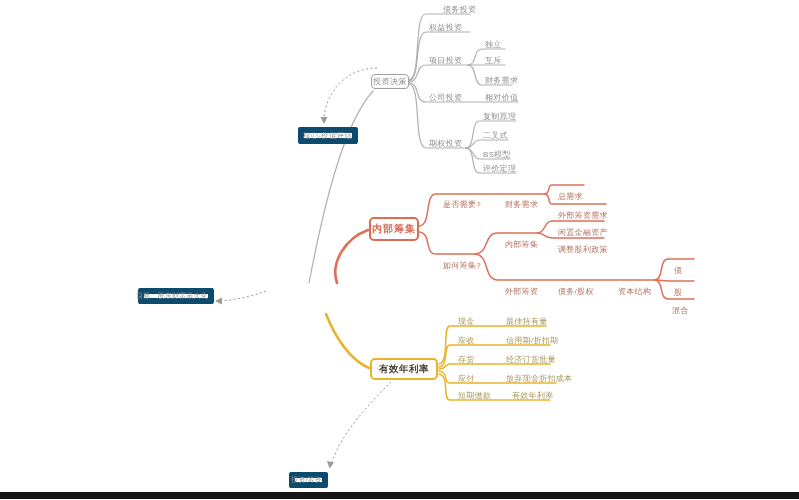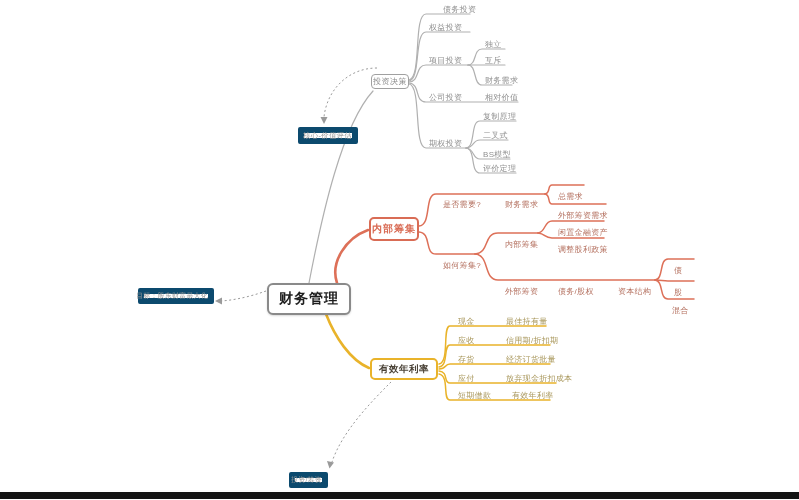--- a/index.html
+++ b/index.html
@@ -76,23 +76,20 @@
       <path d="M 266,291 C 252,296 236,300 221,301"></path>
       <path d="M 391,382 C 370,403 342,432 332,462"></path>
     </g>
     <g fill="#9a9a9a" stroke="none">
       <polygon points="320.5,117 327.5,117 324,124"></polygon>
       <polygon points="222,297.5 222,304.5 215,301"></polygon>
       <polygon points="327,461 334,462.5 329.5,468.5"></polygon>
     </g>
   </svg>
 
-  <div class="nodebox box-root" style="left:267px;top:283px;width:84px;height:32px;">
-    <span>财务管理</span>
-  </div>
 
   <div class="nodebox box-note" style="left:138px;top:288px;width:76px;height:16px;font-size:7px;">
     <span>目标：股东财富最大化</span>
   </div>
   <div class="nodebox box-note" style="left:298px;top:127px;width:60px;height:17px;">
     <span>核心-价值评估</span>
   </div>
   <div class="nodebox box-note" style="left:289px;top:472px;width:39px;height:16px;font-size:7px;">
     <span>投资/筹资</span>
   </div>

